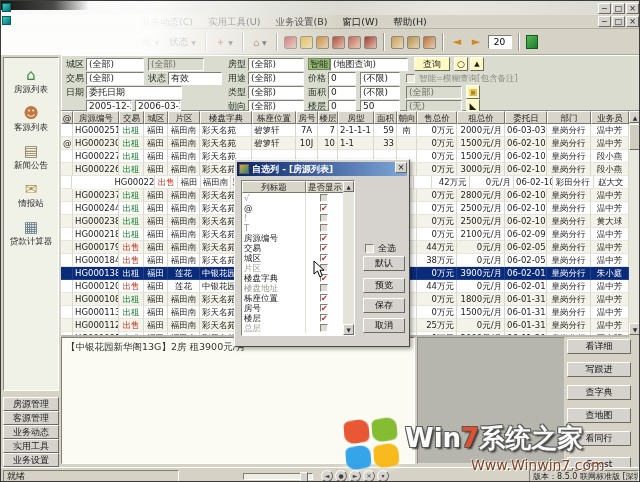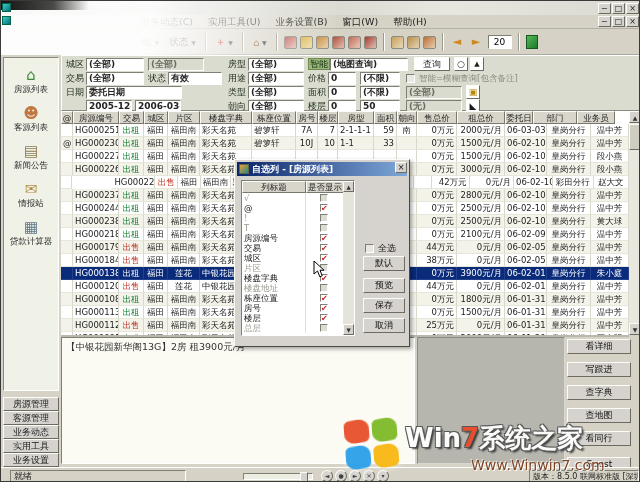--- a/index.html
+++ b/index.html
@@ -2,25 +2,25 @@
 <html><head>
 <meta charset="utf-8">
 <style>
   html,body{margin:0;padding:0;background:#888;}
   #stage{position:relative;width:640px;height:482px;background:#d6d3c6;overflow:hidden;
          font-family:"DejaVu Sans",sans-serif;border:1px solid #3a3a3a;box-sizing:border-box;}
   *{box-sizing:border-box;}
   .sunken{border:1px solid;border-color:#7f7f76 #ffffff #ffffff #7f7f76;background:#fff;}
   .raised{border:1px solid;border-color:#fdfdf8 #6b6b62 #6b6b62 #fdfdf8;background:#d6d3ce;}
   .fld{position:absolute;height:13px;font-size:9px;line-height:11px;padding:0 2px;color:#222;
-       border:1px solid;border-color:#7f7f76 #fff #fff #7f7f76;background:#fff;overflow:hidden;white-space:nowrap;font-weight:bold;}
+       border:1px solid;border-color:#7f7f76 #fff #fff #7f7f76;background:#fff;overflow:hidden;white-space:nowrap;}
   .fld.dis{background:#d9dbcf;color:#6b6d62;}
   .lab{position:absolute;font-size:9px;line-height:13px;color:#23301f;white-space:nowrap;}
   .btn{position:absolute;font-size:9px;line-height:12px;text-align:center;color:#1c1c1c;
-       border:1px solid;border-color:#fdfdf8 #6b6b62 #6b6b62 #fdfdf8;background:#ffffff;cursor:default;}
+       border:1px solid;border-color:#fdfdf8 #6b6b62 #6b6b62 #fdfdf8;background:#fef9c3;cursor:default;}
   
   #titlebar{position:absolute;left:0;top:0;width:640px;height:14px;
             background:linear-gradient(90deg,#8a8a84,#cfcfc7 35%,#e7e7df 70%,#d9d9d1);}
   #title-text{position:absolute;left:120px;top:1px;font-size:9px;color:#8e8e86;}
   .winctl{position:absolute;top:2px;width:13px;height:11px;font-size:8px;line-height:9px;text-align:center;color:#222;}
   #dark-corner{position:absolute;left:0;top:0;width:88px;height:9px;
                background:linear-gradient(90deg,#141414,#4a4a48 60%,rgba(90,90,88,0));z-index:7;}
   .app-ico{position:absolute;left:1px;width:9px;height:9px;z-index:8;
            background:linear-gradient(135deg,#3ad0c8,#0a6a80);border:1px solid #064;}
   
@@ -108,21 +108,21 @@
   #detail-contact{position:absolute;left:6px;top:18px;font-size:9.5px;color:#333;white-space:nowrap;}
   #detail-footer{position:absolute;left:0;bottom:0;width:100%;height:15px;border-top:1px solid #b8b8ac;
                  font-size:9px;color:#555;line-height:14px;padding-left:4px;background:#f4f4ea;}
   #grayarea{position:absolute;left:416px;top:336px;width:148px;height:127px;background:#b6b6ae;
             border:1px solid;border-color:#8a8a80 #d8d8d0 #d8d8d0 #8a8a80;}
   #sidebtns{position:absolute;left:566px;top:338px;width:70px;height:136px;}
   .side-btn{position:absolute;left:0;width:64px;height:15px;font-size:9px;line-height:13px;text-align:center;
             border:1px solid;border-color:#fdfdf8 #6b6b62 #6b6b62 #fdfdf8;background:#d6d3ce;color:#111;}
   
   #statusbar{position:absolute;left:0;top:466px;width:640px;height:16px;background:#d6d3c6;border-top:1px solid #fff;}
-  #st-ready{position:absolute;left:9px;top:2px;width:176px;height:12px;font-size:9px;line-height:11px;padding-left:3px;color:#222;
+  #st-ready{position:absolute;left:2px;top:2px;width:176px;height:12px;font-size:9px;line-height:11px;padding-left:3px;color:#222;
             border:1px solid;border-color:#7f7f76 #fff #fff #7f7f76;background:#d6d3c6;}
   #slider{position:absolute;left:242px;top:5px;width:70px;height:7px;background:#eceee2;
           border:1px solid;border-color:#7f7f76 #fff #fff #7f7f76;}
   #slider-thumb{position:absolute;right:4px;top:-2px;width:8px;height:10px;
                 border:1px solid;border-color:#fdfdf8 #6b6b62 #6b6b62 #fdfdf8;background:#d6d3ce;}
   .navc{position:absolute;top:2px;width:12px;height:12px;border-radius:50%;font-size:6px;line-height:10px;text-align:center;
         color:#444;border:1px solid;border-color:#fdfdf8 #6b6b62 #6b6b62 #fdfdf8;background:#d6d3ce;}
   #st-user{position:absolute;left:398px;top:2px;width:128px;height:12px;font-size:8.5px;line-height:11px;padding-left:3px;color:#222;
            border:1px solid;border-color:#7f7f76 #fff #fff #7f7f76;white-space:nowrap;overflow:hidden;}
   #st-ver{position:absolute;left:528px;top:2px;width:110px;height:12px;font-size:8px;line-height:11px;padding-left:3px;color:#222;
@@ -300,21 +300,21 @@
         <div class="th" style="width: 32px;">片区</div>
         <div class="th" style="width: 52px;">楼盘字典</div>
         <div class="th" style="width: 44px;">栋座位置</div>
         <div class="th" style="width: 22px;">房号</div>
         <div class="th" style="width: 20px;">楼层</div>
         <div class="th" style="width: 36px;">房型</div>
         <div class="th" style="width: 23px;">面积</div>
         <div class="th" style="width: 20px;">朝向</div>
         <div class="th" style="width: 40px;">售总价</div>
         <div class="th" style="width: 48px;">租总价</div>
-        <div class="th" style="width: 28px;">委托日</div>
+        <div class="th" style="width: 42px;">委托日</div>
         <div class="th" style="width: 44px;">部门</div>
         <div class="th" style="width: 38px;">业务员</div>
       </div>
     <div id="grows">
         <div class="trow">
           <div class="td" style="width: 12px; text-align: center;"></div>
           <div class="td" style="width: 46px; text-align: left;">HG000251</div>
           <div class="td t-rent" style="width: 25px; text-align: center;">出租</div>
           <div class="td" style="width: 24px; text-align: center;">福田</div>
           <div class="td" style="width: 32px; text-align: center;">福田南</div>

